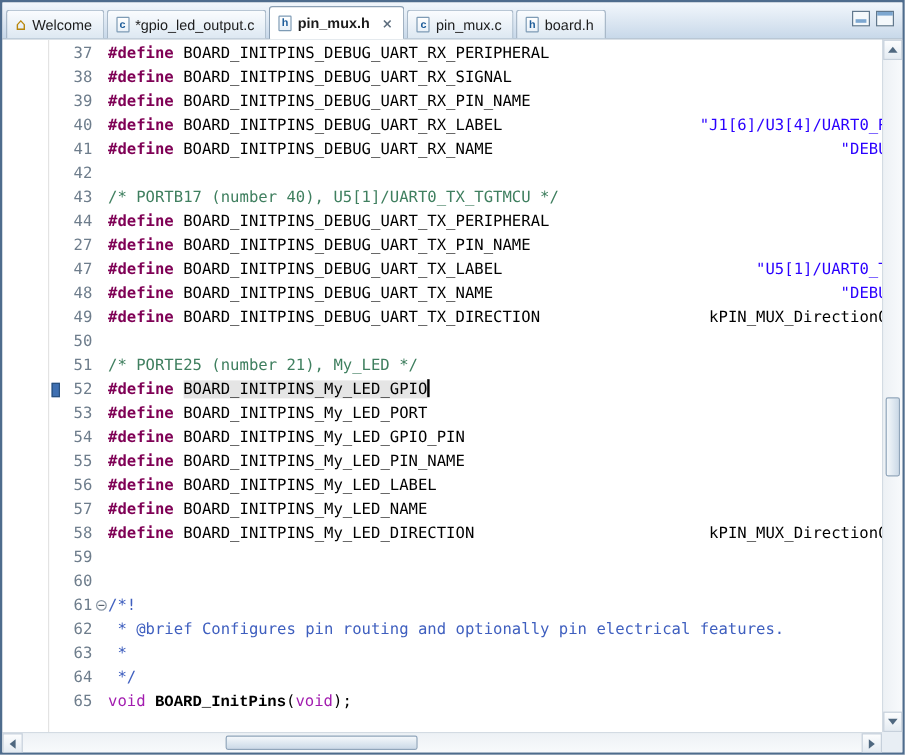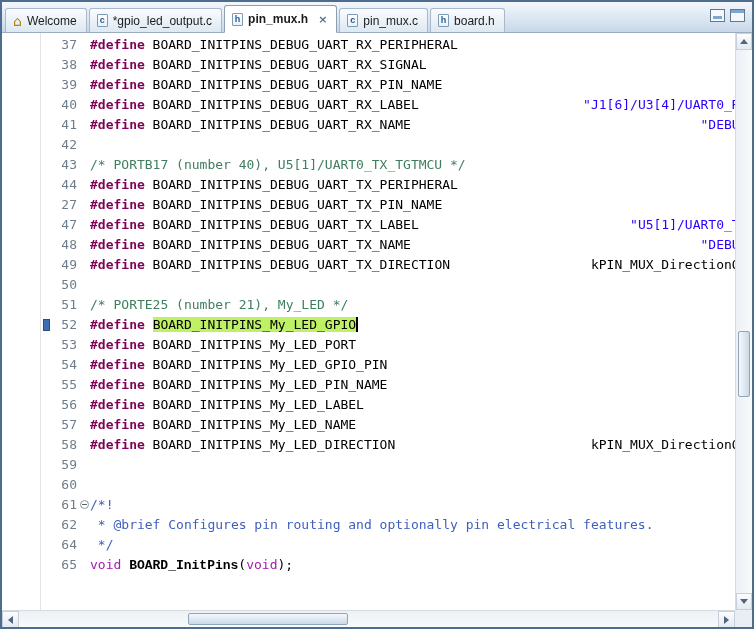--- a/index.html
+++ b/index.html
@@ -42,21 +42,21 @@
                border:1px solid #8A97A5;border-radius:50%;background:#fff;}
   .fold-marker::after{content:"";position:absolute;left:1px;right:1px;top:3px;height:1px;background:#55606B;}
   .code{flex:1;white-space:pre;overflow:hidden;color:#000;}
   .s-pp{color:#7F0055;font-weight:bold;}
   .s-pl{color:#000;}
   .s-str{color:#2A00FF;}
   .s-cm{color:#3F7F5F;}
   .s-doc{color:#3F5FBF;}
   .s-kw{color:#a21caf;font-weight:normal;}
   .s-fn{color:#000;font-weight:bold;font-family:Liberation Mono, monospace;}
-  .s-sel{background:#bef264;color:#000;}
+  .s-sel{background:#e5e5e5;color:#000;}
   .caret{display:inline-block;width:0;height:15px;border-left:2px solid #000;vertical-align:-3px;}
 
   
   .vsb{position:absolute;top:31px;right:0;width:17px;height:577px;
        background:linear-gradient(to right,#EDF1F5,#F8FAFC);border-left:1px solid #D3DBE3;box-sizing:border-box;}
   .hsb{position:absolute;left:0;bottom:0;width:733px;height:17px;
        background:linear-gradient(#EDF1F5,#F8FAFC);border-top:1px solid #D3DBE3;box-sizing:border-box;}
   .sb-btn{position:absolute;height:17px;display:flex;align-items:center;justify-content:center;
           background:linear-gradient(#FCFDFE,#E4EBF2);border:1px solid #C6D0DB;box-sizing:border-box;}
   .vsb .sb-btn{left:0;right:0;}
@@ -261,20 +261,26 @@
           <span class="code"><span class="s-doc">/*!</span></span>
         </div>
         <div class="row">
           <span class="ann"></span>
           <span class="num">62</span>
           <span class="fold"></span>
           <span class="code"><span class="s-doc"> * @brief Configures pin routing and optionally pin electrical features.</span></span>
         </div>
         <div class="row">
           <span class="ann"></span>
+          <span class="num">63</span>
+          <span class="fold"></span>
+          <span class="code"><span class="s-doc"> *</span></span>
+        </div>
+        <div class="row">
+          <span class="ann"></span>
           <span class="num">64</span>
           <span class="fold"></span>
           <span class="code"><span class="s-doc"> */</span></span>
         </div>
         <div class="row">
           <span class="ann"></span>
           <span class="num">65</span>
           <span class="fold"></span>
           <span class="code"><span class="s-kw">void</span><span class="s-pl"> </span><span class="s-fn">BOARD_InitPins</span><span class="s-pl">(</span><span class="s-kw">void</span><span class="s-pl">);</span></span>
         </div>

